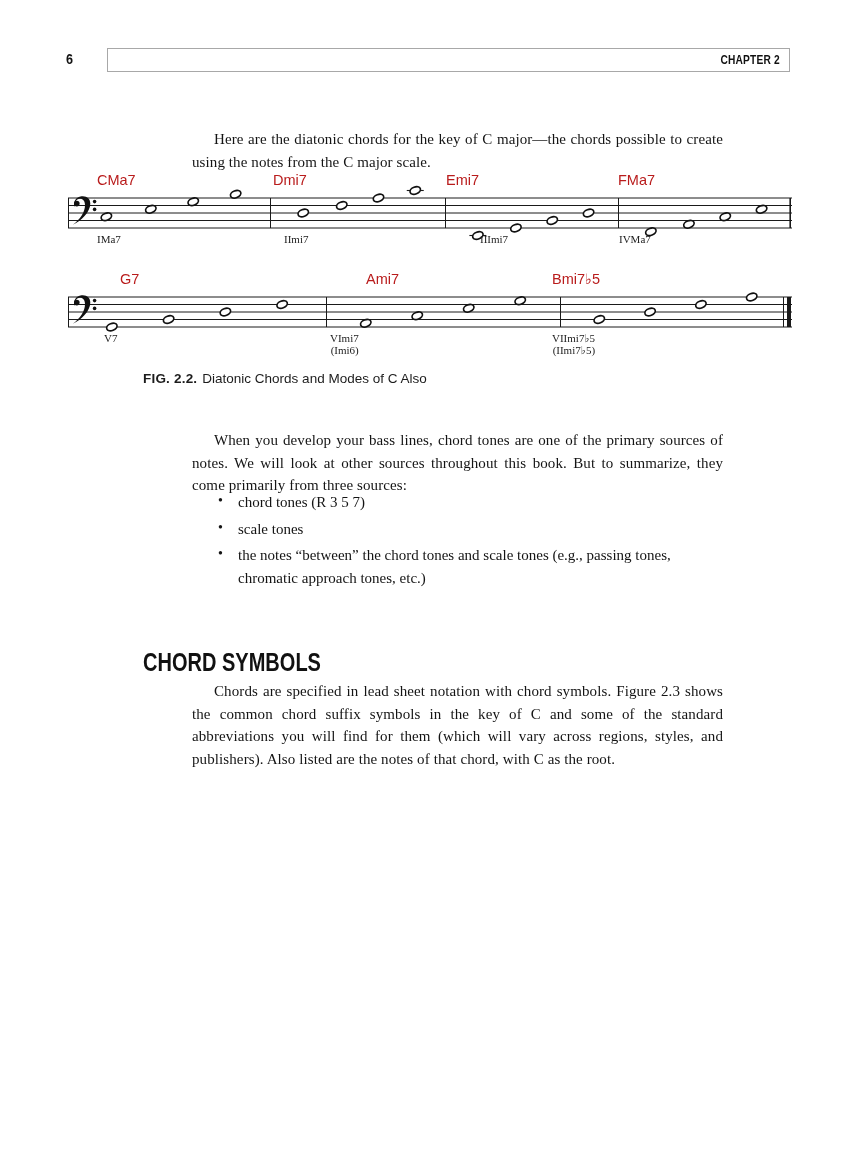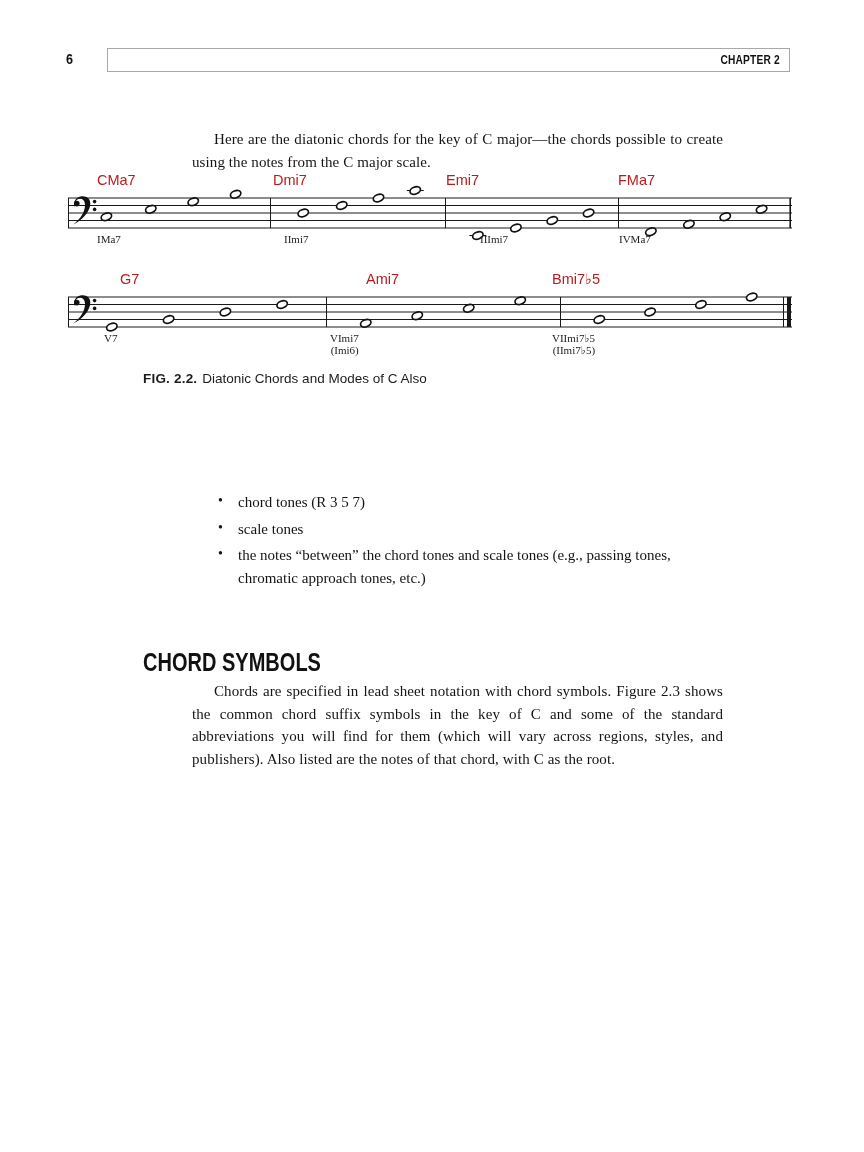--- a/index.html
+++ b/index.html
@@ -138,20 +138,21 @@
       <div class="chord-label" style="left: 52px; top: 101px;">G7</div>
       <div class="roman-label" style="left: 36px; top: 163px;">V7</div>
       <div class="chord-label" style="left: 262px; top: 101px; margin-left: 36px;">Ami7</div>
       <div class="roman-label" style="left: 262px; top: 163px;">VImi7
 (Imi6)</div>
       <div class="chord-label" style="left: 484px; top: 101px;">Bmi7♭5</div>
       <div class="roman-label" style="left: 484px; top: 163px;">VIImi7♭5
 (IImi7♭5)</div>
     </div>
 
+  <p class="bodytext indent p-sources">When you develop your bass lines, chord tones are one of the primary sources of notes. We will look at other sources throughout this book. But to summarize, they come primarily from three sources:</p>
 
   <ul class="bullets">
     <li><span class="dot">•</span><span>chord tones (R 3 5 7)</span></li>
     <li><span class="dot">•</span><span>scale tones</span></li>
     <li><span class="dot">•</span><span>the notes “between” the chord tones and scale tones (e.g., passing tones, chromatic approach tones, etc.)</span></li>
   </ul>
 
   <h1 class="section-heading">CHORD SYMBOLS</h1>
 
   <p class="bodytext indent p-chords">Chords are specified in lead sheet notation with chord symbols. Figure 2.3 shows the common chord suffix symbols in the key of C and some of the standard abbreviations you will find for them (which will vary across regions, styles, and publishers). Also listed are the notes of that chord, with C as the root.</p>

